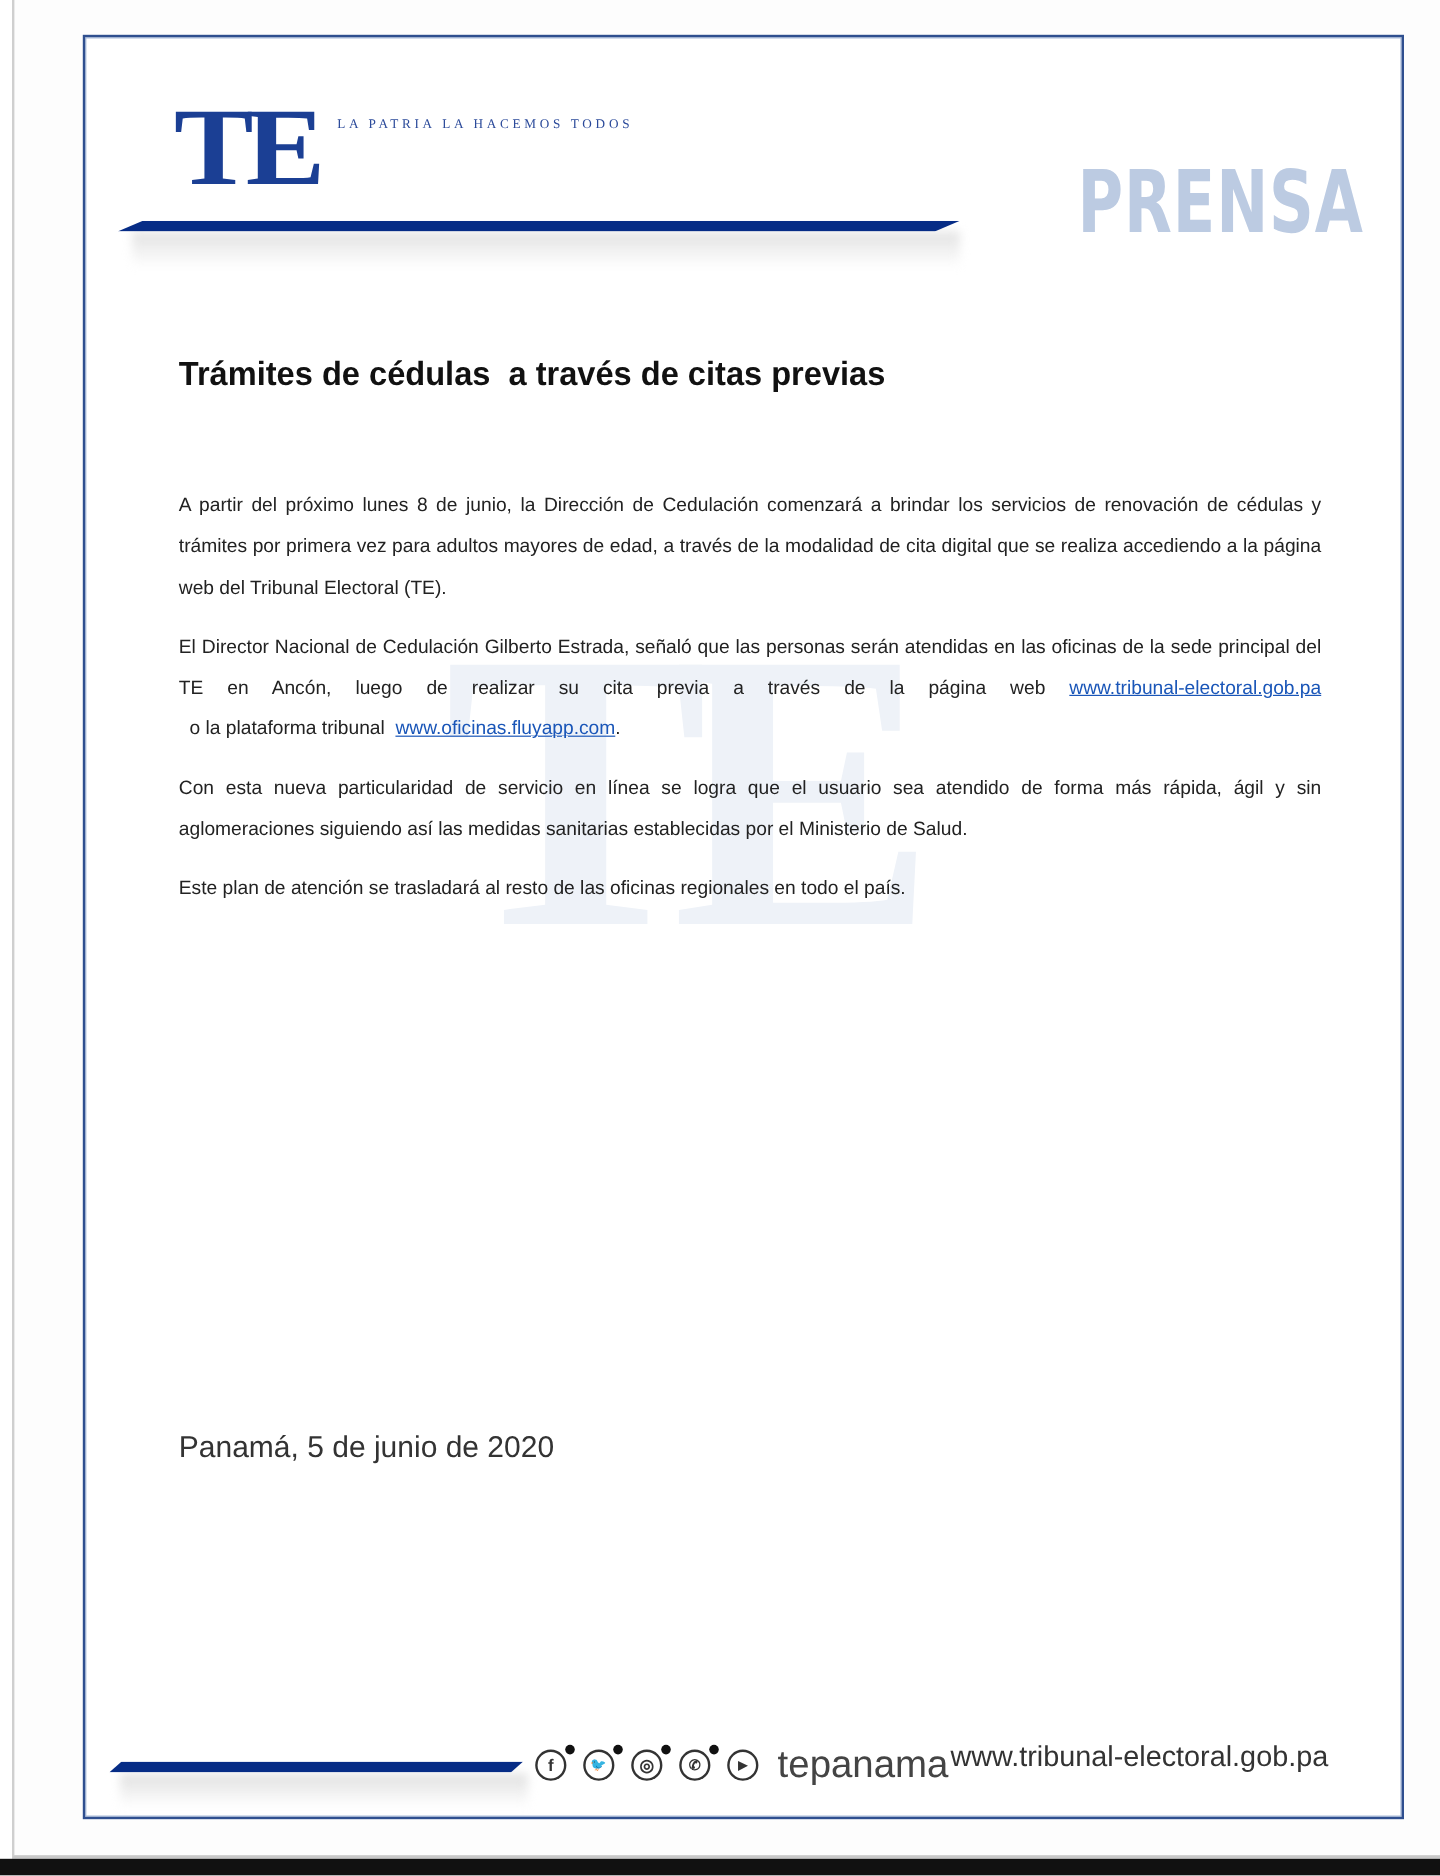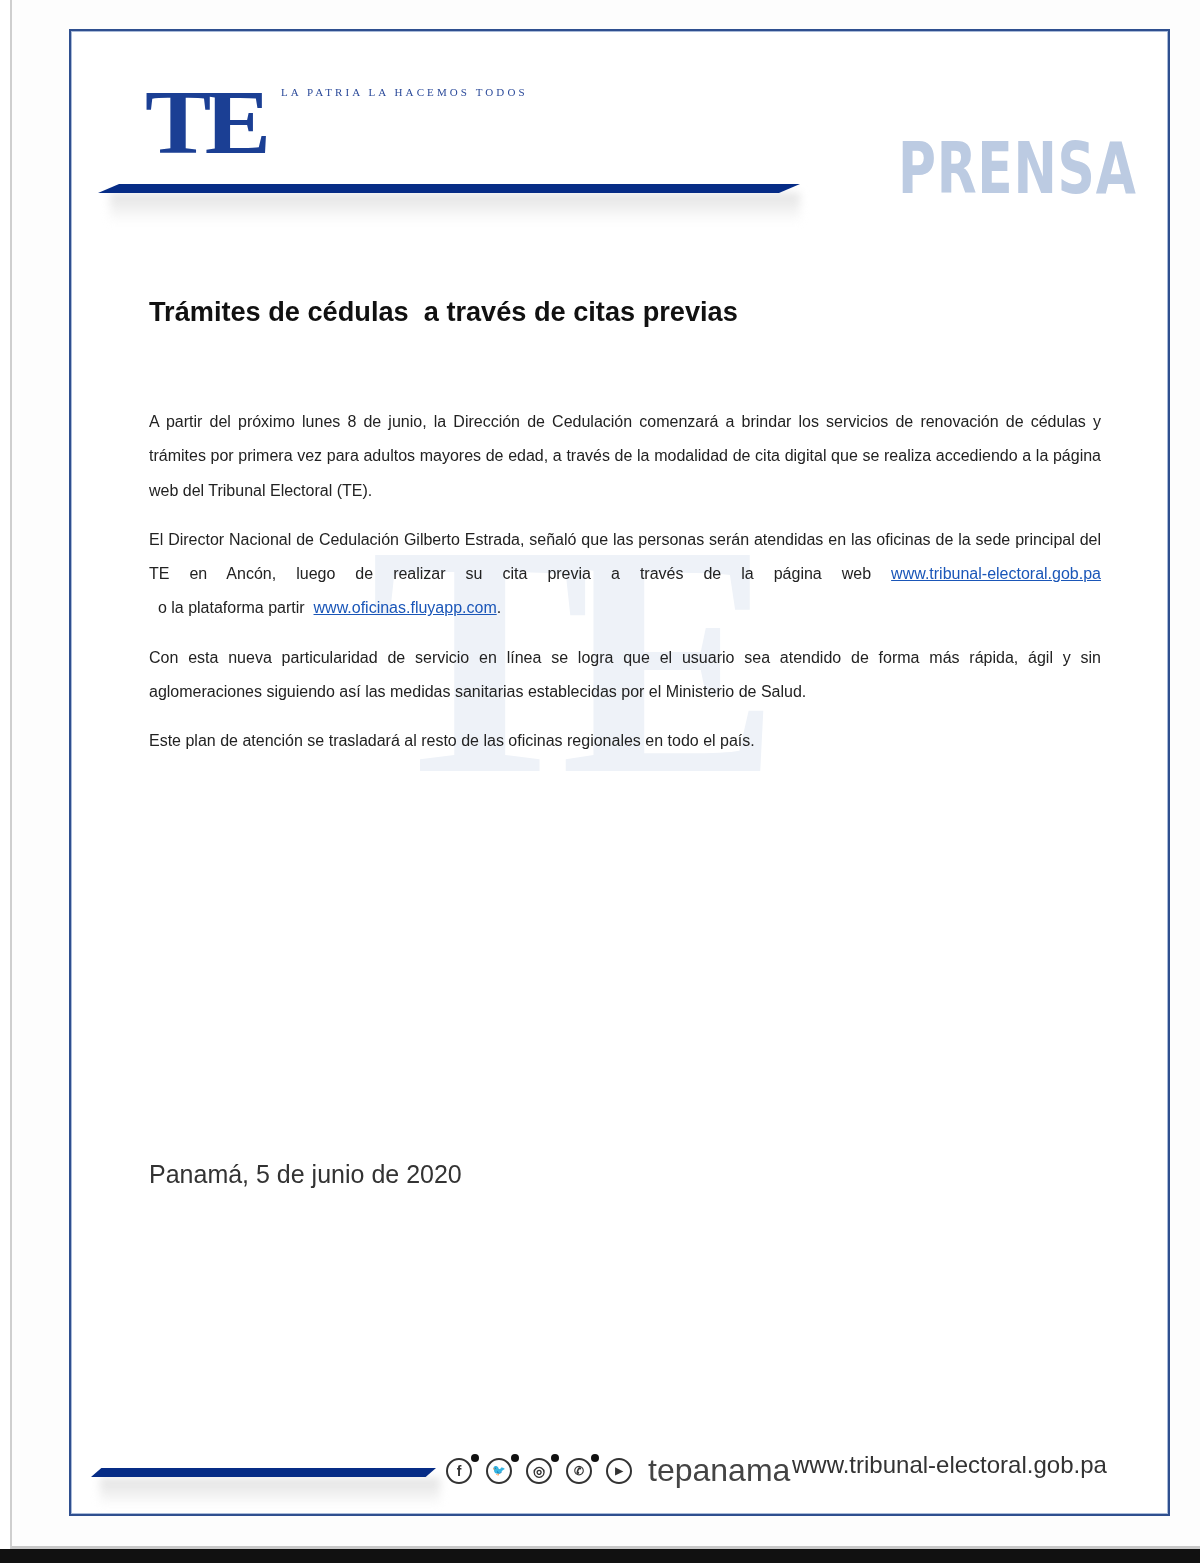--- a/index.html
+++ b/index.html
@@ -35,21 +35,21 @@
     }
     .logo-name {
       position:absolute; left:136px; top:0; width:270px;
       font-family:"Liberation Serif", serif; color:#111;
     }
     .logo-line1, .logo-line2 {
       font-size:36px; line-height:30px; letter-spacing:0.5px; white-space:nowrap;
     }
     .logo-line2 { border-bottom:2px solid #777; padding-bottom:1px; }
     .logo-tagline {
-      font-size:11px; letter-spacing:3.1px; color:#2b4a9a; margin-top:4px; white-space:nowrap;
+      font-size:11px; letter-spacing:3.1px; color:#2b4a9a; margin-top:16px; white-space:nowrap;
     }
     .header-rule {
       position:absolute; left:98px; top:184px; width:702px; height:9px;
       background:#062c86;
       clip-path: polygon(3% 0, 100% 0, 97% 100%, 0 100%);
     }
     .header-shadow {
       position:absolute; left:110px; top:193px; width:690px; height:30px;
       background:linear-gradient(#e2e2e2, rgba(255,255,255,0));
       filter:blur(4px);
@@ -71,21 +71,21 @@
       font-weight:bold; font-size:28px; color:#111; white-space:pre;
       transform:scaleX(0.97); transform-origin:left top;
     }
     .body {
       position:absolute; left:149px; top:405px; width:952px;
       font-size:16px; line-height:34.3px; color:#222; z-index:1;
     }
     .body p { margin:0 0 15px 0; text-align:justify; text-align-last:left; }
     .body a { color:#1a56b8; text-decoration:underline; }
     .signoff {
-      position:absolute; left:149px; top:1160px; font-size:25px; color:#333;
+      position:absolute; left:149px; top:1192px; font-size:25px; color:#333;
     }
     .footer-rule {
       position:absolute; left:91px; top:1468px; width:345px; height:9px;
       background:#062c86;
       clip-path: polygon(3% 0, 100% 0, 97% 100%, 0 100%);
     }
     .footer-shadow {
       position:absolute; left:100px; top:1478px; width:340px; height:28px;
       background:linear-gradient(#e0e0e0, rgba(255,255,255,0));
       filter:blur(4px);
@@ -125,21 +125,21 @@
 
 <div class="header-shadow"></div>
 <div class="header-rule"></div>
 
 <div class="prensa">PRENSA</div>
 
 <div class="title">Trámites de cédulas  a través de citas previas</div>
 
 <div class="body">
   <p>A partir del próximo lunes 8 de junio, la Dirección de Cedulación comenzará a brindar los servicios de renovación de cédulas  y trámites por primera vez para adultos mayores de edad, a través de la modalidad de cita  digital que se realiza accediendo a la página web del Tribunal Electoral (TE).</p>
-  <p><span>El Director Nacional de Cedulación Gilberto Estrada, señaló que las personas serán atendidas en las oficinas de la  sede principal del TE en Ancón, luego de realizar su cita previa a través de la página web </span><a>www.tribunal-electoral.gob.pa</a><span style="white-space:pre">  o la plataforma partir  </span><a>www.oficinas.fluyapp.com</a><span>.</span></p>
+  <p><span>El Director Nacional de Cedulación Gilberto Estrada, señaló que las personas serán atendidas en las oficinas de la  sede principal del TE en Ancón, luego de realizar su cita previa a través de la página web </span><a>www.tribunal-electoral.gob.pa</a><span style="white-space:pre">  o la plataforma tribunal  </span><a>www.oficinas.fluyapp.com</a><span>.</span></p>
   <p>Con esta nueva particularidad de servicio en línea se logra que el usuario sea atendido de forma más rápida, ágil y sin aglomeraciones siguiendo así las  medidas sanitarias establecidas por el  Ministerio de Salud.</p>
   <p>Este plan de atención se trasladará  al resto de las oficinas regionales  en  todo el país.</p>
 </div>
 
 <div class="signoff">Panamá, 5 de junio de 2020</div>
 
 <div class="footer-shadow"></div>
 <div class="footer-rule"></div>
 
 <div class="social">

